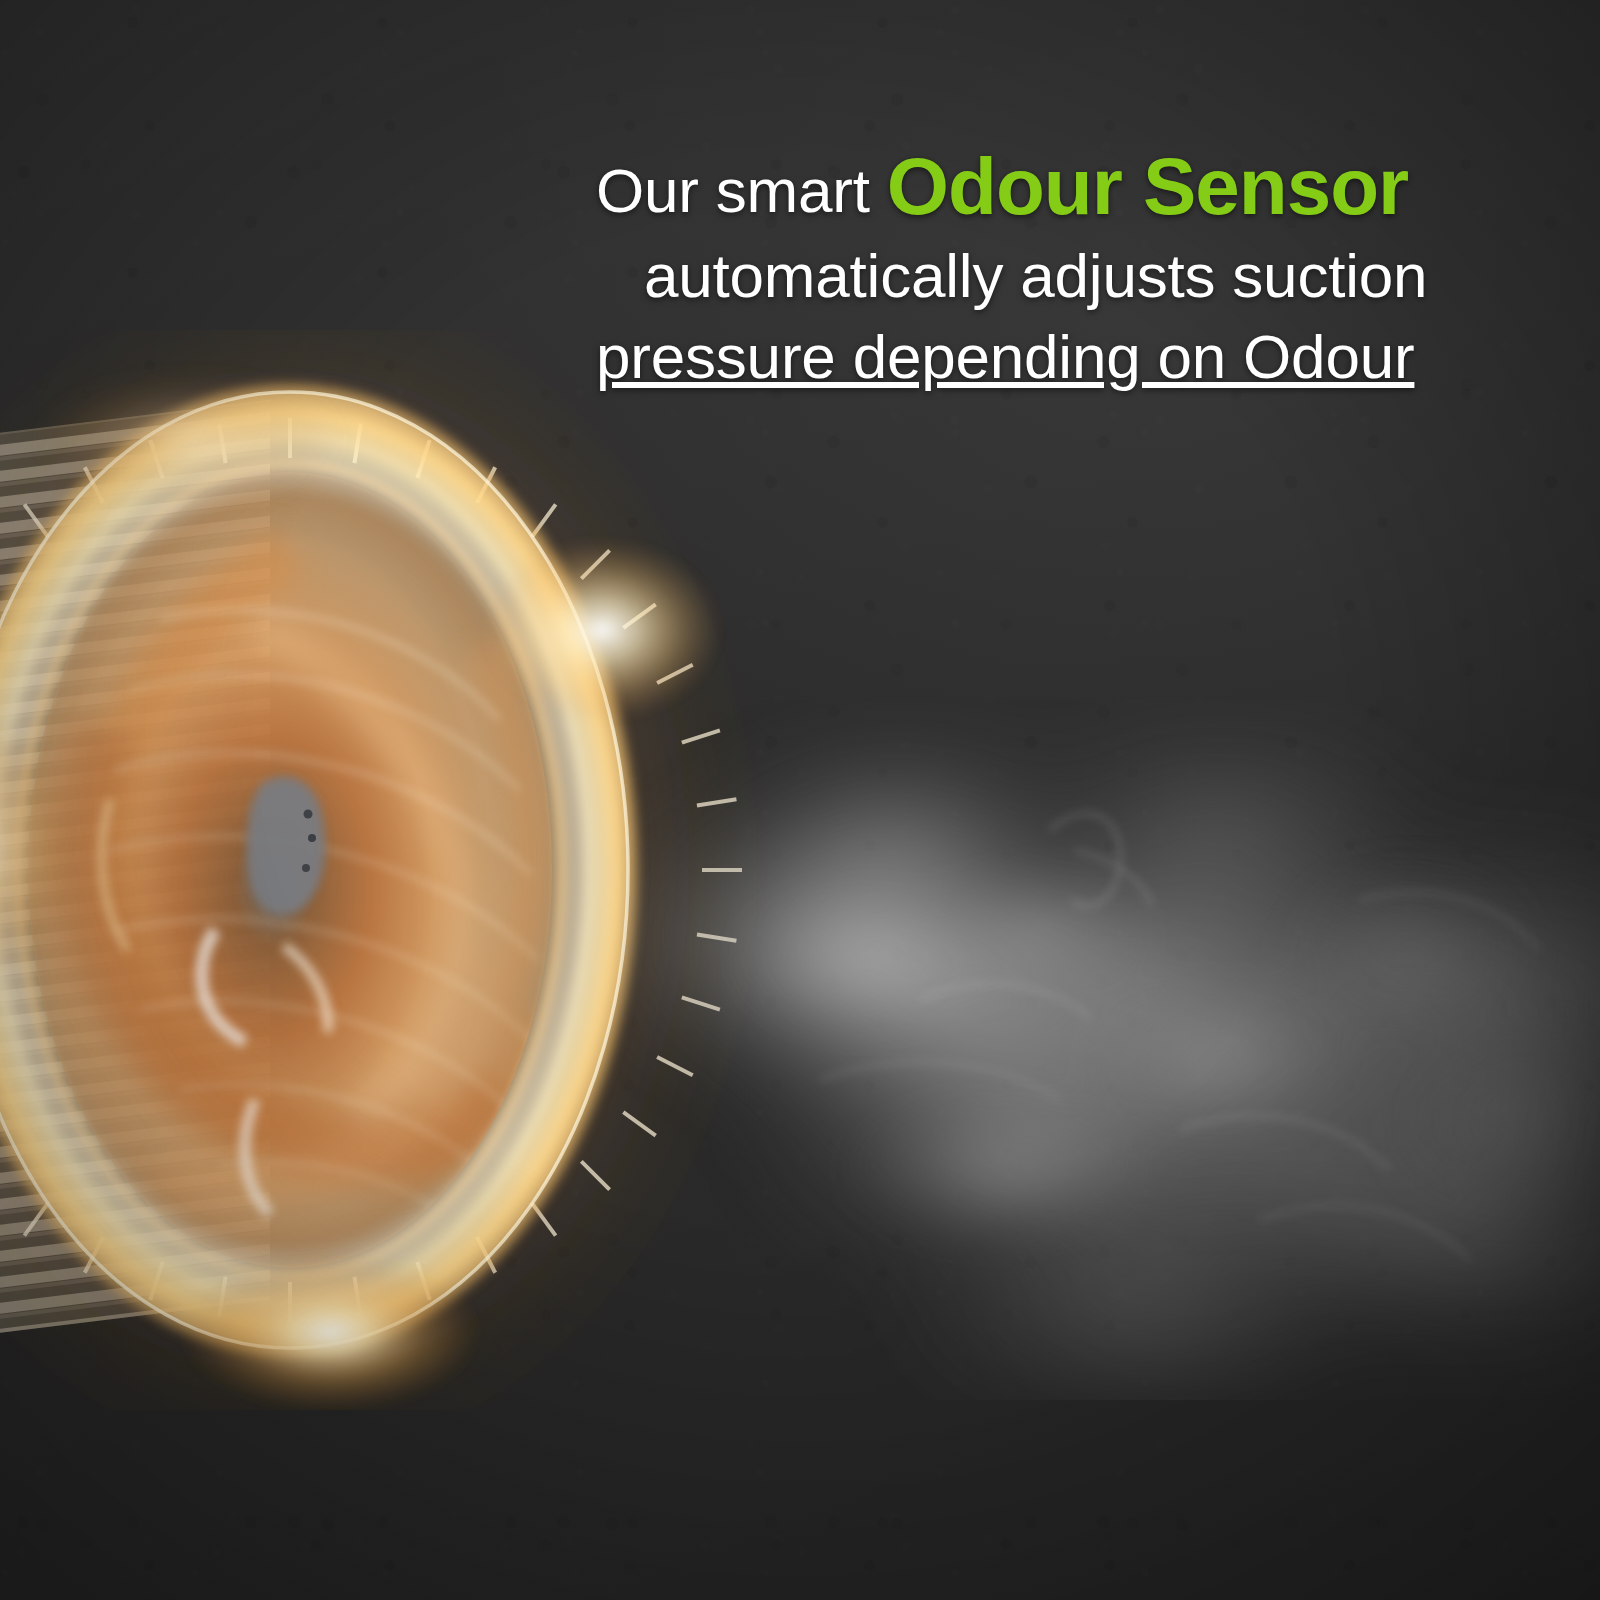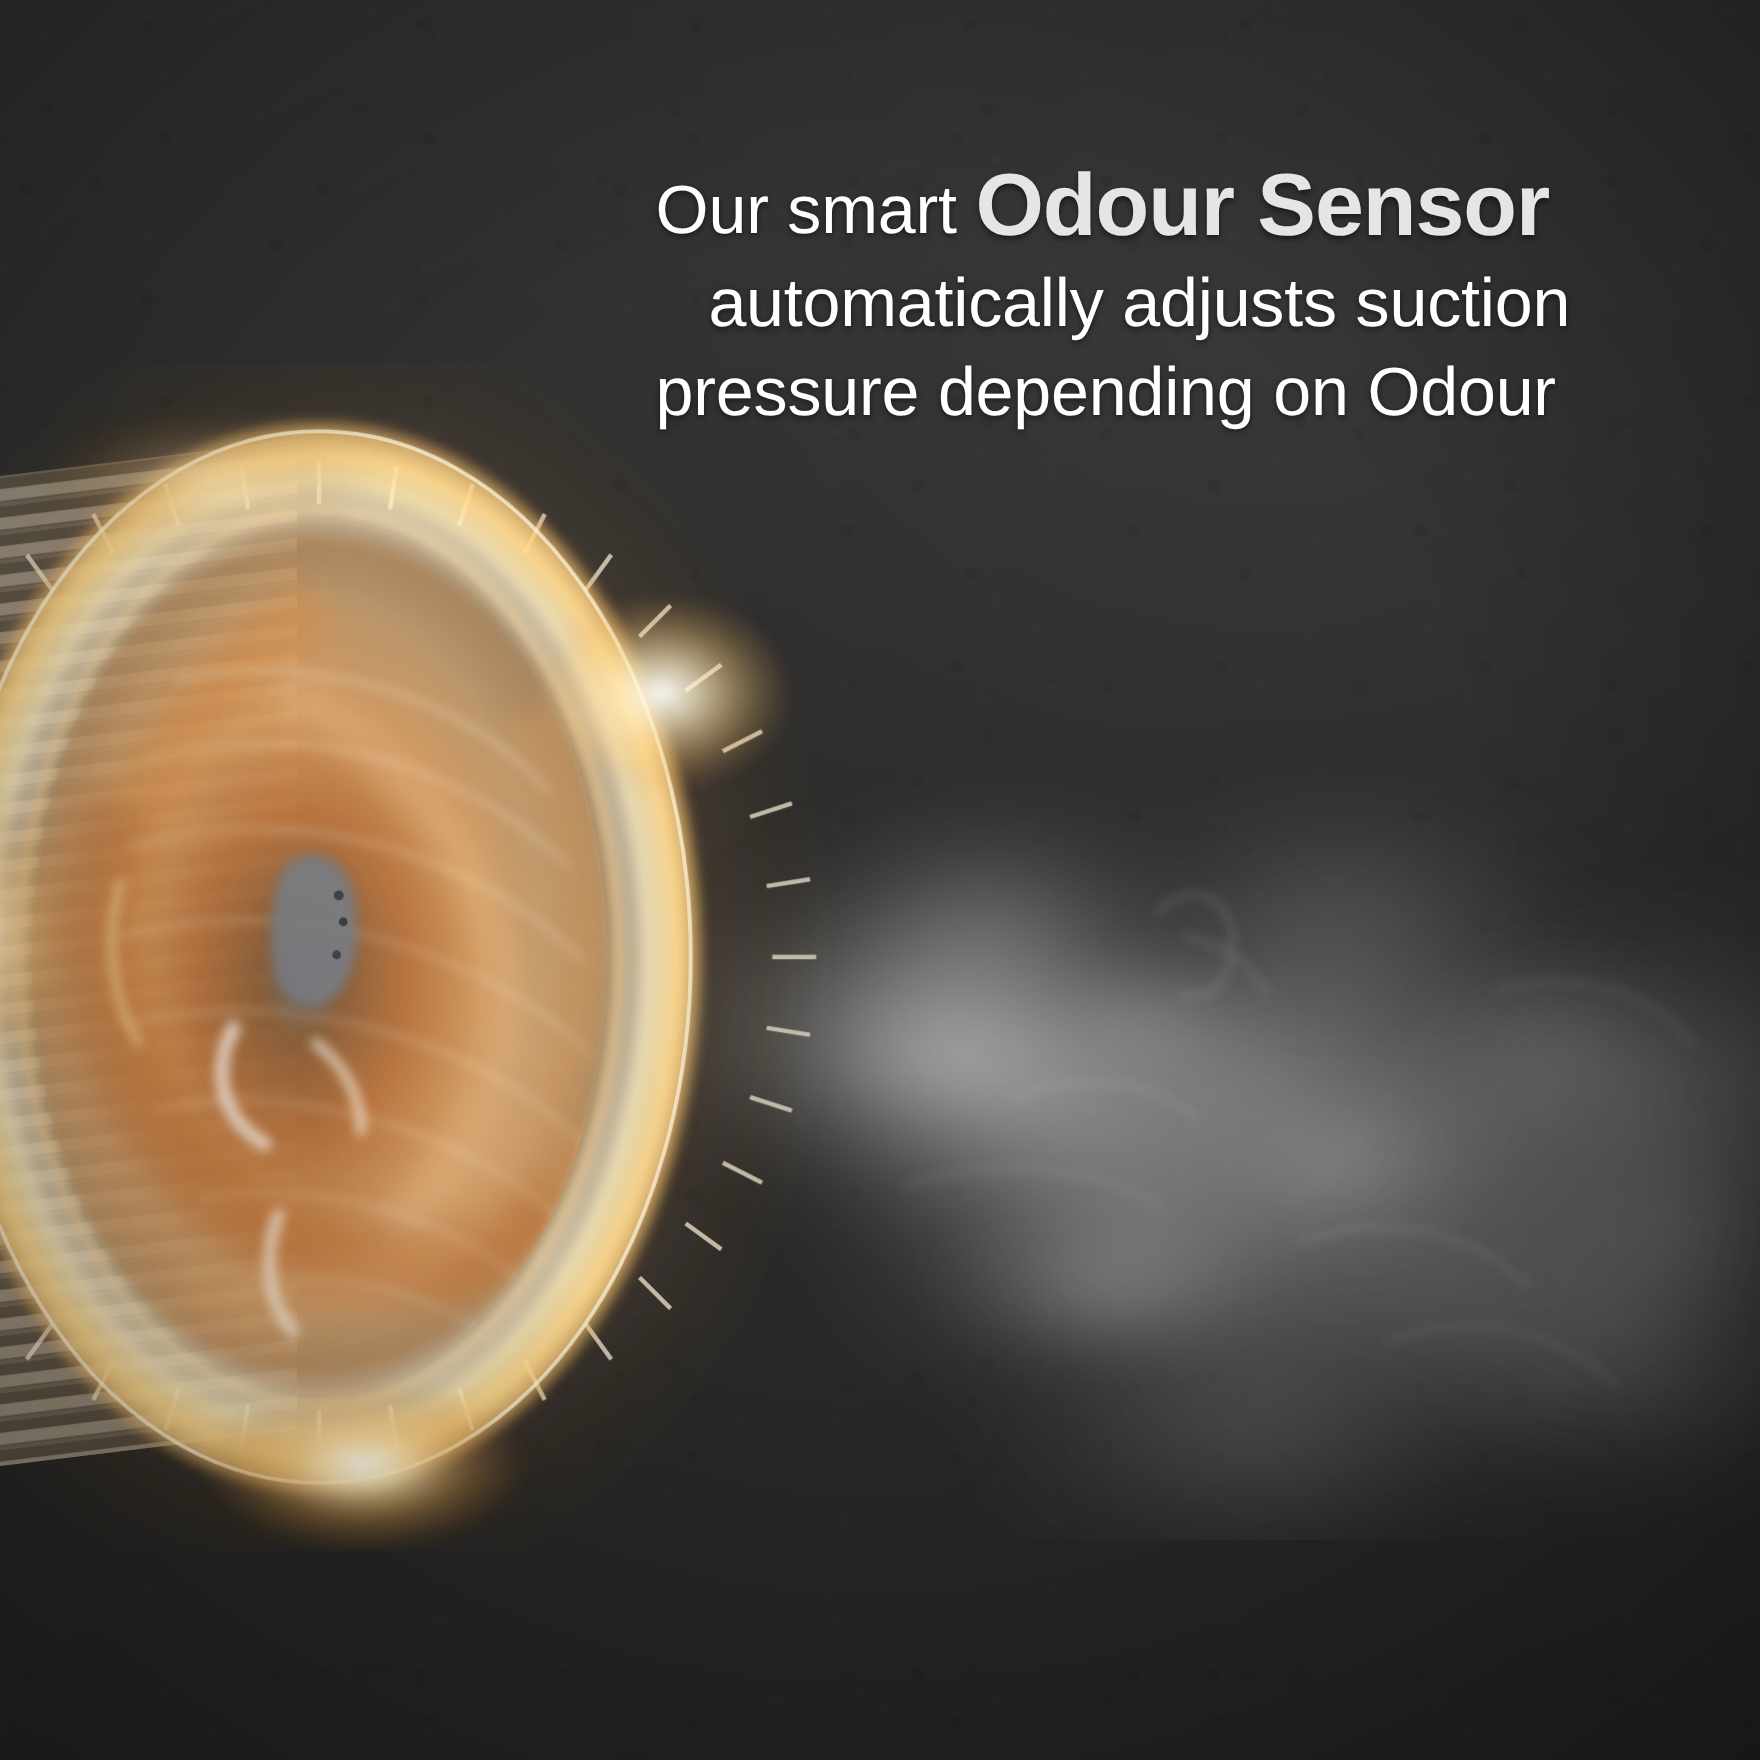--- a/index.html
+++ b/index.html
@@ -91,21 +91,21 @@
     display: block;
     white-space: nowrap;
     color: #ffffff;
     font-weight: 400;
     font-size: 62px;
     letter-spacing: -0.2px;
     text-shadow: 0 2px 6px rgba(0,0,0,0.55);
   }
   .hl-line-1 { margin-bottom: 16px; }
   .hl-line-2 { margin-bottom: 18px; margin-left: 48px; }
-  .hl-line-3 { margin-bottom: 0; }
+  .hl-line-3 { margin-bottom: 0; text-decoration: underline; }
   .hl-accent {
     font-size: 80px;
     font-weight: 700;
     letter-spacing: -1px;
     vertical-align: -2px;
   }
 </style>
 </head>
 <body>
 
@@ -445,18 +445,18 @@
         <path d="M640 520 C 720 490, 800 510, 850 560" stroke-width="2"></path>
         <path d="M200 380 C 280 350, 380 360, 440 400" stroke-width="2"></path>
         <path d="M740 200 C 810 180, 880 200, 920 250" stroke-width="2"></path>
       </g>
     </svg>
   </div>
 
   <div class="bg-vignette"></div>
 
   <div id="headline">
-    <span class="hl-line hl-line-1"><span>Our smart </span><span class="hl-accent" style="color:#e5e5e5;">Odour Sensor</span></span>
+    <span class="hl-line hl-line-1"><span>Our smart </span><span class="hl-accent" style="color:#84cc16;">Odour Sensor</span></span>
     <span class="hl-line hl-line-2">automatically adjusts suction</span>
     <span class="hl-line hl-line-3">pressure depending on Odour</span>
   </div>
 
 </div>
 
 </body></html>

